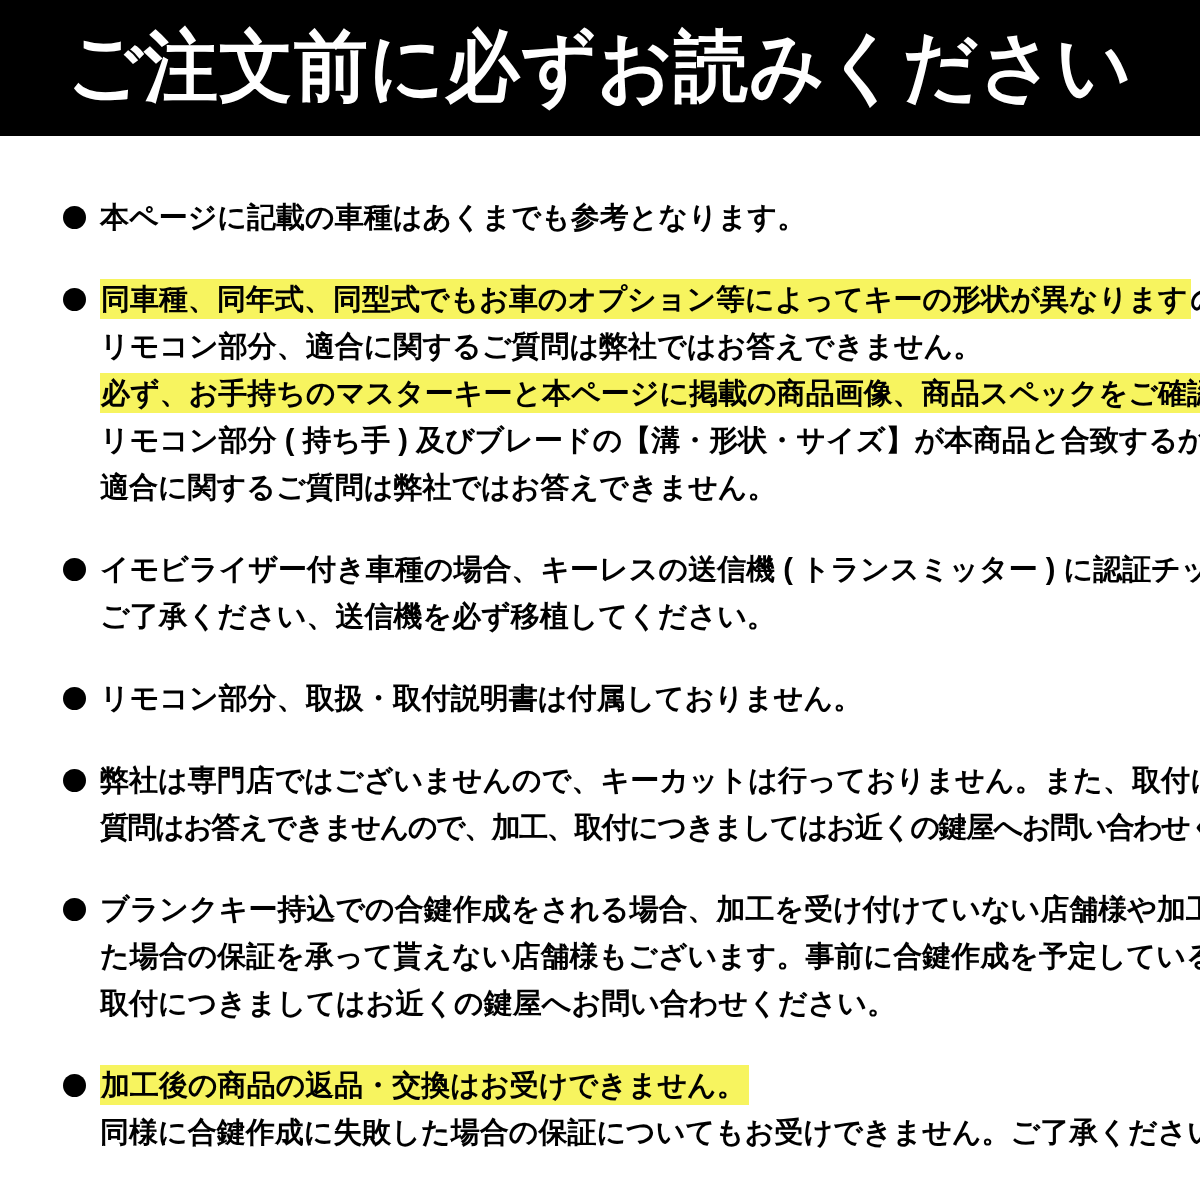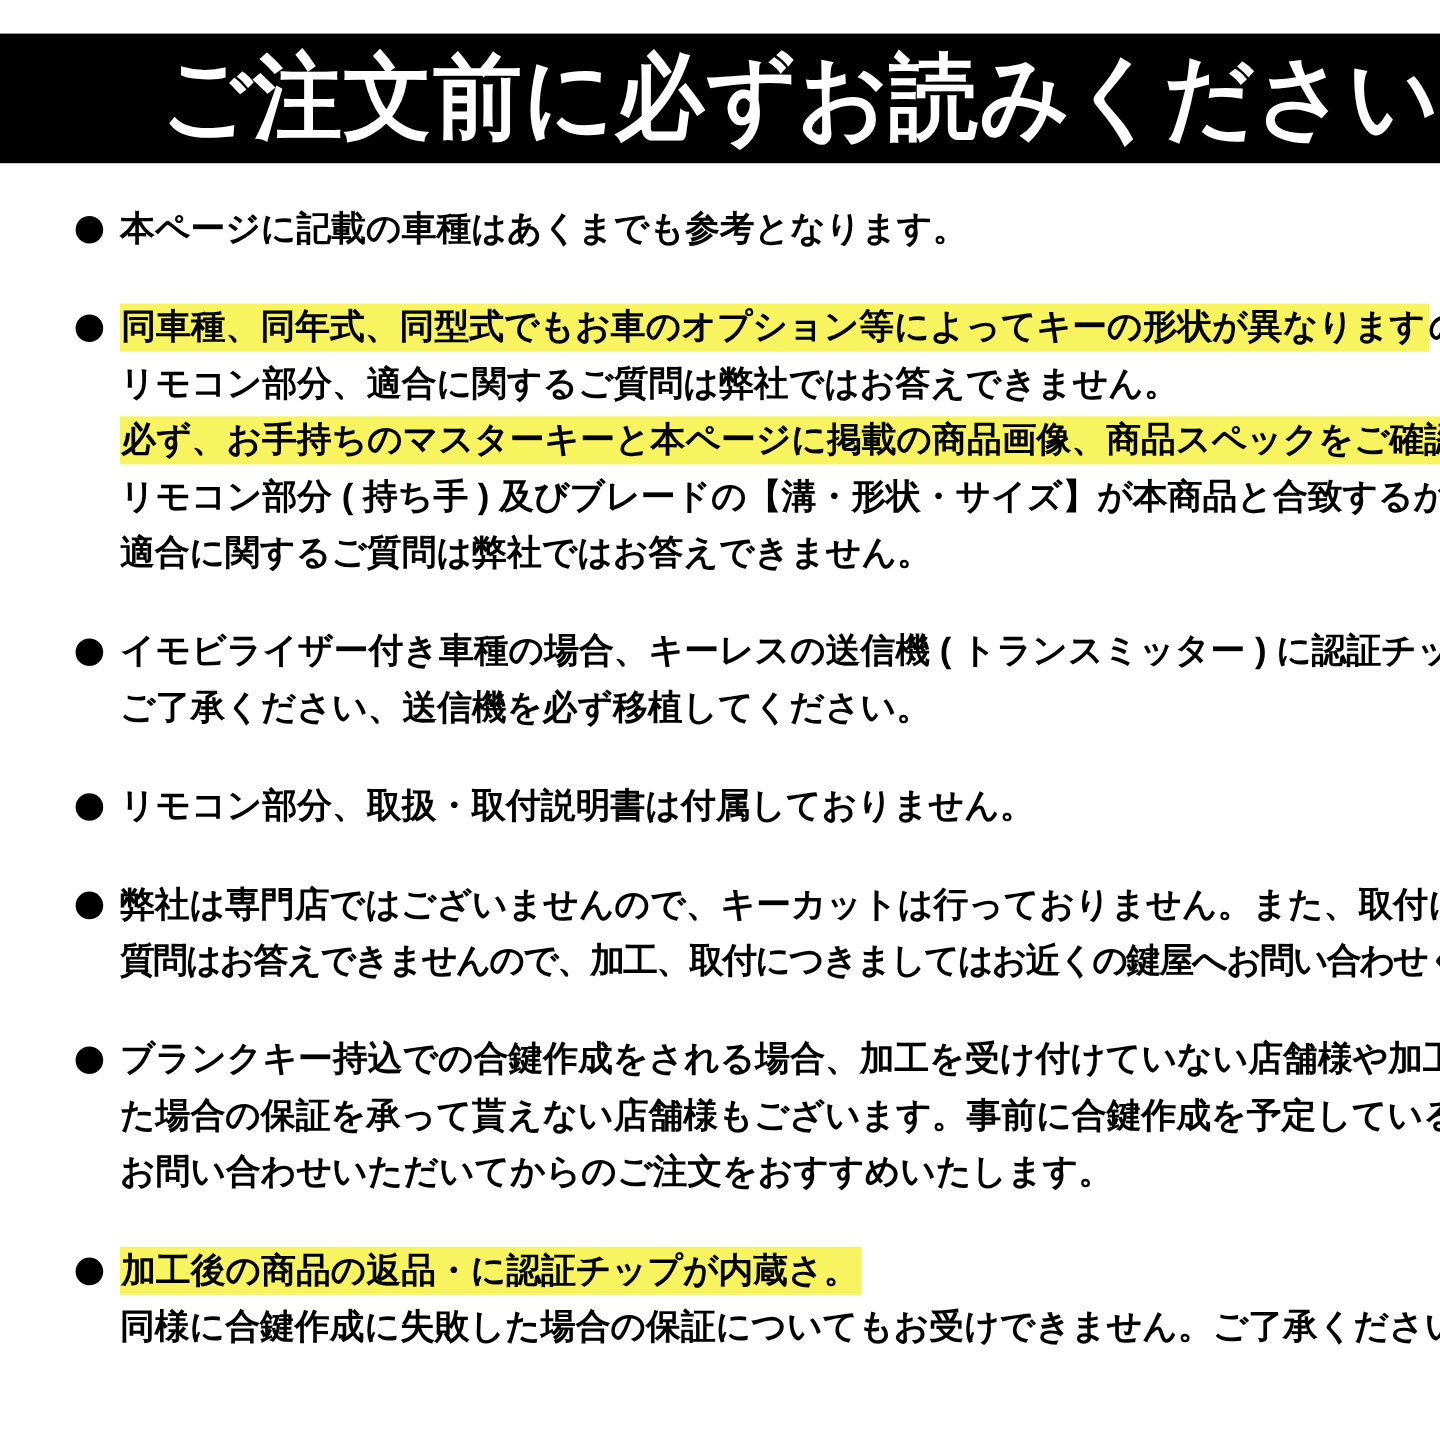--- a/index.html
+++ b/index.html
@@ -10,37 +10,36 @@
   }
   .page {
     position: relative;
     width: 1200px;
     height: 1200px;
     background: #ffffff;
     overflow: hidden;
   }
   .header {
     width: 1200px;
-    height: 108px;
+    height: 136px;
     background: #000000;
     display: flex;
     align-items: center;
-    justify-content: flex-end;
-    margin-top: 28px;
+    justify-content: center;
   }
   .header .title {
     color: #ffffff;
     font-size: 74px;
     font-weight: 900;
     letter-spacing: 1px;
     white-space: nowrap;
     transform: scaleY(1.05);
   }
   .content {
-    padding: 32px 30px 0 63px;
+    padding: 58px 30px 0 63px;
   }
   .bullet-row {
     display: flex;
     align-items: flex-start;
     margin-bottom: 35px;
   }
   .dot {
     flex: none;
     width: 23px;
     height: 23px;
@@ -143,30 +142,30 @@
     <div class="bullet-row">
       <span class="dot"></span>
       <div class="lines">
         <div class="line">
           <span>ブランクキー持込での合鍵作成をされる場合、加工を受け付けていない店舗様や加工に失敗し</span>
         </div>
         <div class="line">
           <span>た場合の保証を承って貰えない店舗様もございます。事前に合鍵作成を予定している店舗様へ</span>
         </div>
         <div class="line">
-          <span>お問い合わせいただいてからのご注文をおすすめいたします。</span>
+          <span>取付につきましてはお近くの鍵屋へお問い合わせください。</span>
         </div>
       </div>
     </div>
 
     <div class="bullet-row">
       <span class="dot"></span>
       <div class="lines">
         <div class="line">
-          <span class="hl">加工後の商品の返品・に認証チップが内蔵さ。</span>
+          <span class="hl">加工後の商品の返品・交換はお受けできません。</span>
         </div>
         <div class="line">
           <span>同様に合鍵作成に失敗した場合の保証についてもお受けできません。ご了承ください。</span>
         </div>
       </div>
     </div>
 
   </div>
 </div>
 

